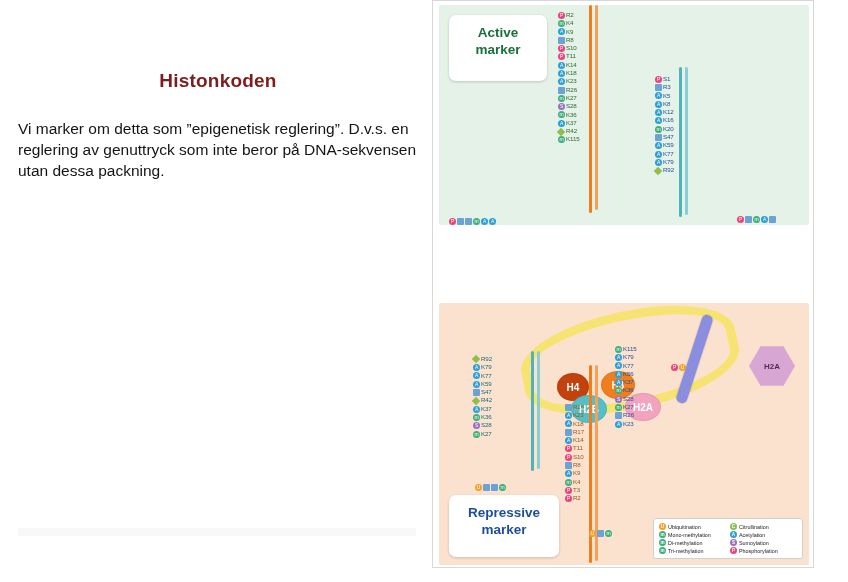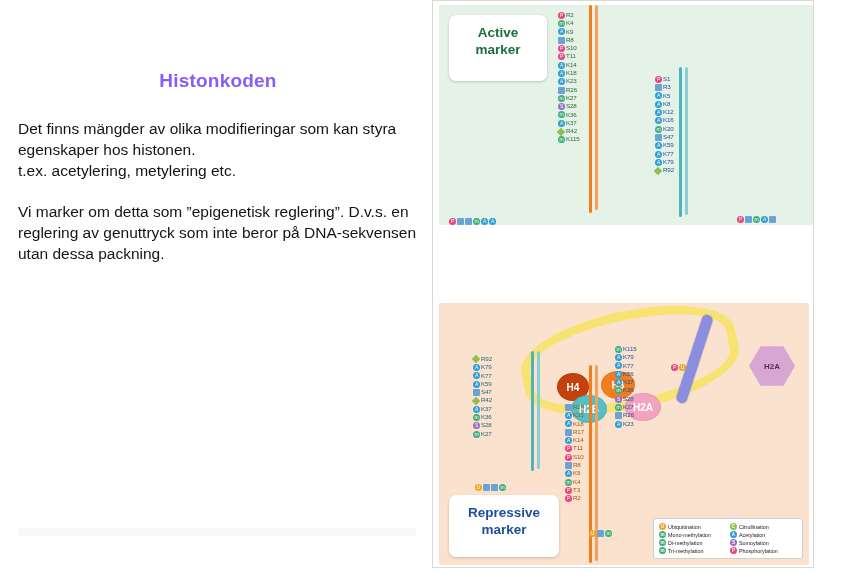--- a/index.html
+++ b/index.html
@@ -24,21 +24,21 @@
   
   .text-col {
     position: absolute;
     left: 18px;
     top: 70px;
     width: 400px;
   }
   .slide-title {
     font-size: 19px;
     font-weight: bold;
-    color: #8b5cf6;
+    color: #7f1d1d;
     text-align: center;
     margin: 0 0 26px 0;
     letter-spacing: 0.2px;
   }
   .para {
     font-size: 15.5px;
     line-height: 21px;
     color: #141414;
     margin: 0 0 20px 0;
   }
@@ -56,21 +56,20 @@
     box-sizing: border-box;
     overflow: hidden;
   }
   .fig-top {
     position: absolute;
     left: 6px; top: 4px;
     width: 370px; height: 220px;
     background: #e4f2e7;
     border-radius: 2px;
     overflow: hidden;
-    padding-left: 28px;
   }
   .fig-bottom {
     position: absolute;
     left: 6px; top: 302px;
     width: 370px; height: 262px;
     background: #fbe2cf;
     border-radius: 2px;
     overflow: hidden;
   }
   .marker-box {
@@ -262,22 +261,20 @@
     opacity: 0.55;
   }
 </style>
 </head>
 <body>
 
 <div class="slide">
 
   <div class="text-col">
     <div class="slide-title">Histonkoden</div>
-    <p class="para" style="white-space: pre-line;">Det finns mängder av olika modifieringar som kan styra egenskaper hos histonen.
-t.ex. acetylering, metylering etc.</p>
     <p class="para">Vi marker om detta som ”epigenetisk reglering”. D.v.s. en reglering av genuttryck som inte beror på DNA-sekvensen utan dessa packning.</p>
   </div>
   <div class="bottom-fade"></div>
 
   <div class="figure">
 
     <div class="fig-top">
 
       <div class="marker-box marker-active" style="white-space: pre-line;">Active
 marker</div>

